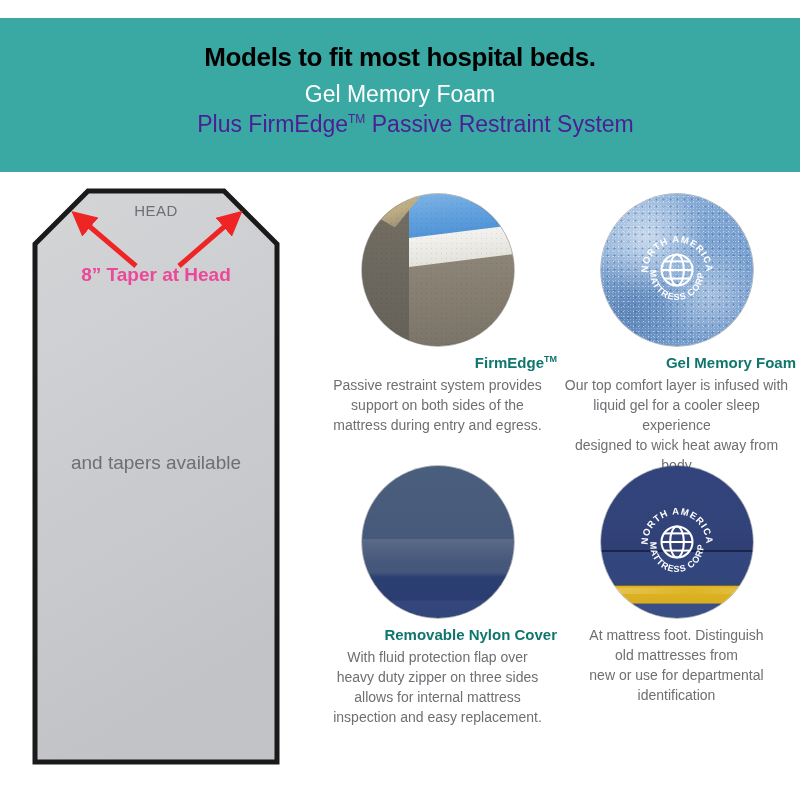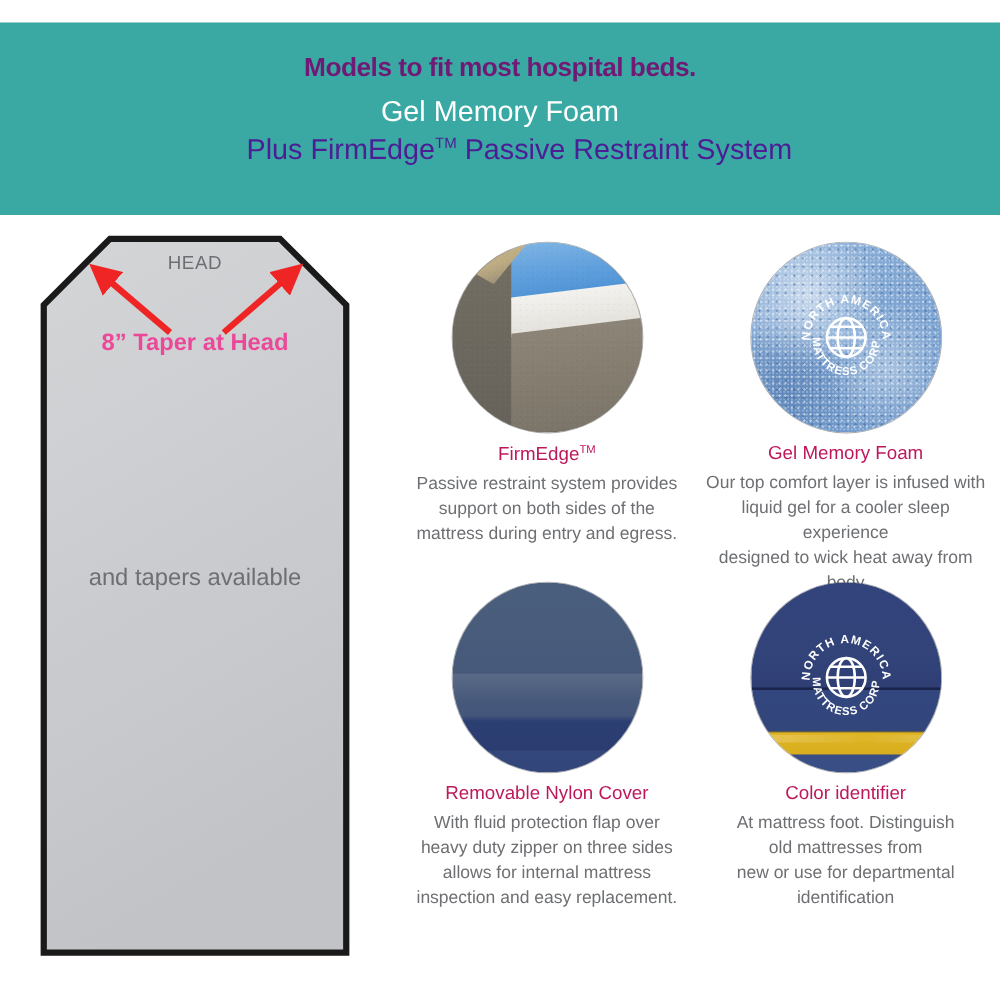--- a/index.html
+++ b/index.html
@@ -13,22 +13,22 @@
 
   
   .header {
     position: absolute; left: 0; top: 18px; width: 800px; height: 154px;
     background: #3aa9a3;
     display: flex; flex-direction: column;
     align-items: center; justify-content: flex-start;
     padding-top: 26px;
   }
   .header-title {
-    color: #701a75;
-    font-size: 21px;
+    color: #000000;
+    font-size: 26px;
     font-weight: 700;
     letter-spacing: -0.4px;
     line-height: 1.05;
     white-space: nowrap;
   }
   .header-sub {
     color: #ffffff;
     font-size: 23px;
     font-weight: 400;
     line-height: 1.3;
@@ -216,25 +216,26 @@
   
   .logo-mark {
     position: absolute; left: 50%; top: 50%;
     transform: translate(-50%, -50%);
     width: 86px; height: 86px;
   }
   .logo-mark svg { width: 100%; height: 100%; display: block; }
 
   
   .f-title {
-    color: #be185d;
+    color: #0f766e;
     font-size: 15px;
-    font-weight: 400;
+    font-weight: 700;
     margin-top: 4px;
     line-height: 1.2;
+    text-align: right;
   }
   .f-title .tm-s { font-size: 9px; vertical-align: super; }
   .f-desc {
     color: #6d6f72;
     font-size: 14px;
     line-height: 1.42;
     margin-top: 4px;
     padding: 0 6px;
   }
 </style>
@@ -374,21 +375,20 @@
                   <textPath href="#arcTopB" startOffset="50%" text-anchor="middle">NORTH AMERICA</textPath>
                 </text>
                 <text font-family="Liberation Sans, sans-serif" font-size="10.5" font-weight="700" fill="#ffffff" letter-spacing="1">
                   <textPath href="#arcBotB" startOffset="50%" text-anchor="middle">MATTRESS CORP.</textPath>
                 </text>
               </svg>
             </div>
           </div>
         </div>
       </div>
-      <div class="f-title"><span>Color identifier</span></div>
       <div class="f-desc">
         <div>At mattress foot. Distinguish</div>
         <div>old mattresses from</div>
         <div>new or use for departmental</div>
         <div>identification</div>
       </div>
     </div>
 
   </div>
 </div>

